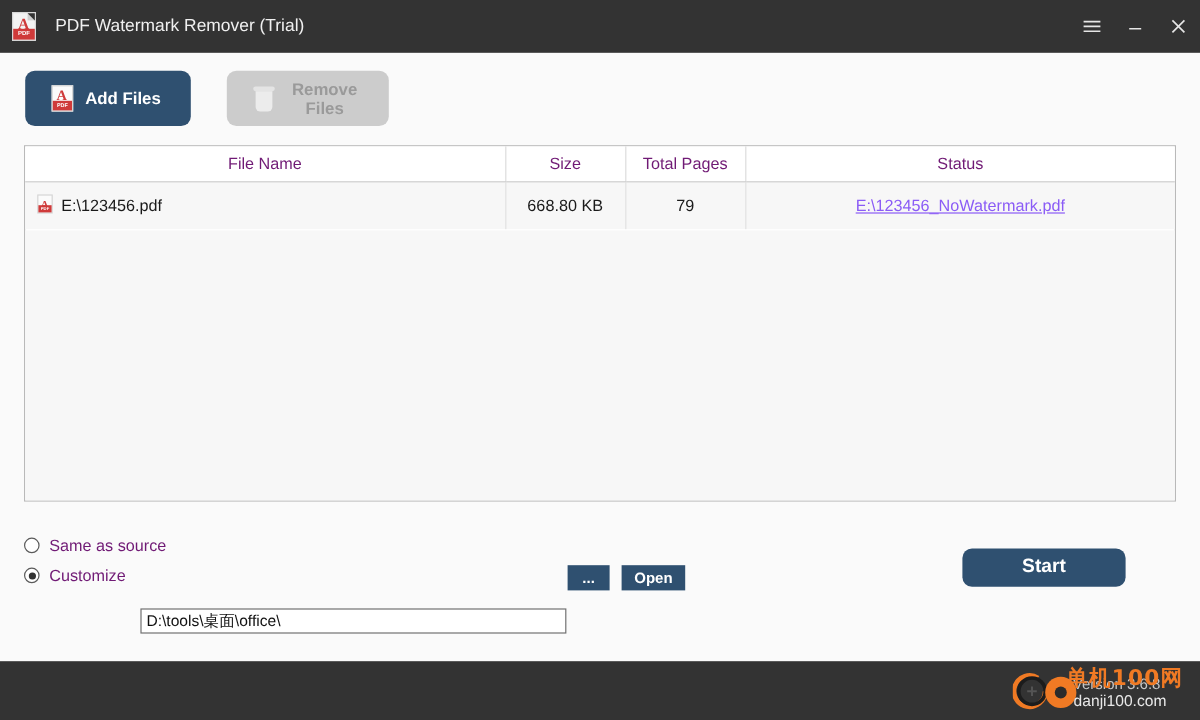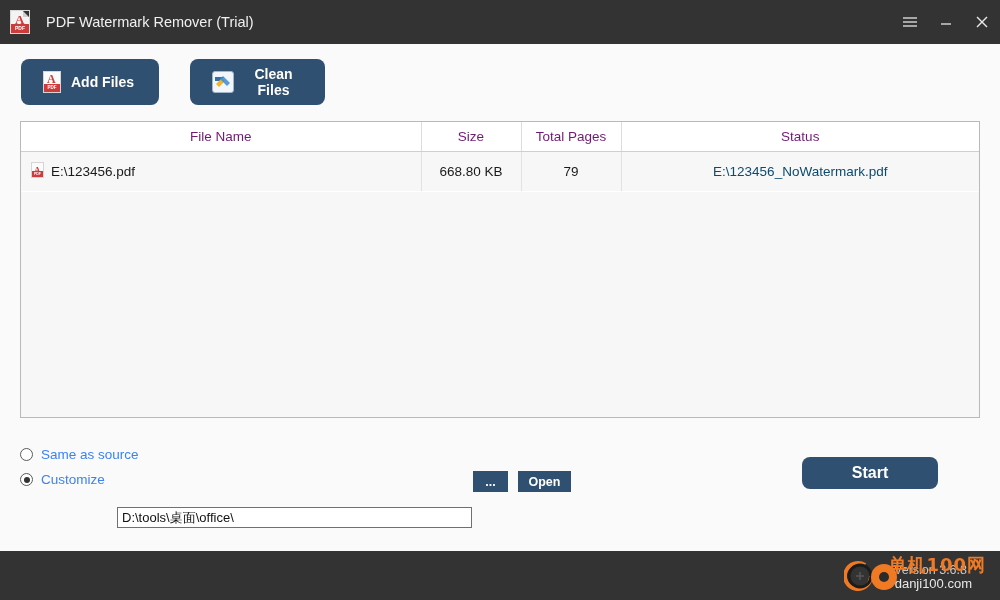--- a/index.html
+++ b/index.html
@@ -150,30 +150,30 @@
     font-size: 13.5px;
     color: #1a1a1a;
     background: #f7f7f7;
     border-right: 1px solid #e2e2e2;
     text-align: center;
   }
   table.filelist td:last-child { border-right: none; }
   td.c-name { text-align: left; padding-left: 10px; }
   .name-cell { display: flex; align-items: center; }
   .name-cell .mini { margin-right: 7px; }
-  .link { color: #0c4a6e; }
+  .link { color: #8b5cf6; text-decoration: underline; }
   .list-empty {
     position: absolute; left: 0; right: 0; top: 70px; bottom: 0;
     background: #f7f7f7;
   }
 
   
   .opt-row {
     position: absolute; display: flex; align-items: center;
-    font-size: 13.5px; color: #3b82f6;
+    font-size: 13.5px; color: #701a75;
   }
   #opt-same { left: 20px; top: 447px; }
   #opt-custom { left: 20px; top: 472px; }
   .radio {
     width: 13px; height: 13px; border-radius: 50%;
     border: 1px solid #5a5a5a; background: #fff;
     margin-right: 8px; position: relative; flex: none;
   }
   .radio.on::after {
     content: ""; position: absolute; left: 2.5px; top: 2.5px;
@@ -277,33 +277,30 @@
   <button class="tbtn" id="btn-add">
     <span class="ico">
       <span class="mini-pdf">
           <span class="a">A</span>
           <span class="bar">PDF</span>
         </span>
     </span>
     <span>Add Files</span>
   </button>
 
-
-  <button class="tbtn" id="btn-clean">
+  <button class="tbtn disabled" id="btn-remove">
     <span class="ico">
-      <span class="clean-ico">
-        <svg width="20" height="20" viewBox="0 0 20 20">
-          <path d="M2 5 L11 5 L7 9 L2 9 Z" fill="#2f6fb5"></path>
-          <path d="M3 12 L9 6 L12 9 L6 15 Z" fill="#f0b429"></path>
-          <path d="M10 4 L17 11 L14 14 L7 7 Z" fill="#3b8ad9" opacity="0.85"></path>
-        </svg>
-      </span>
+      <span class="trash">
+          <span class="lid"></span>
+          <span class="can"></span>
+        </span>
     </span>
-    <span>Clean Files</span>
+    <span>Remove Files</span>
   </button>
+
 </div>
 
 <div class="list-box">
   <div class="list-empty"></div>
   <table class="filelist">
     <colgroup>
       <col style="width:400px">
         <col style="width:100px">
         <col style="width:100px">
         <col style="width:358px">

